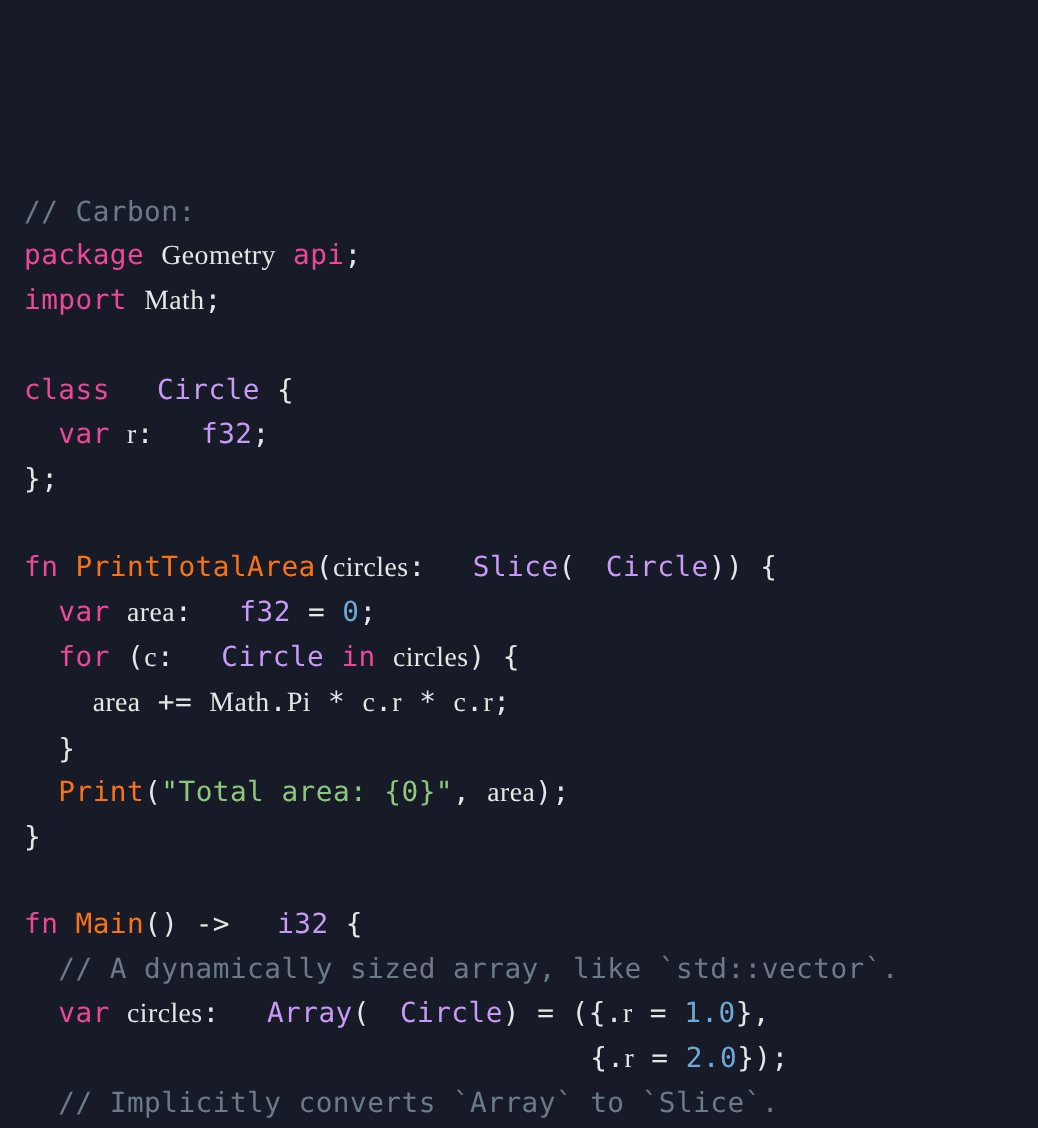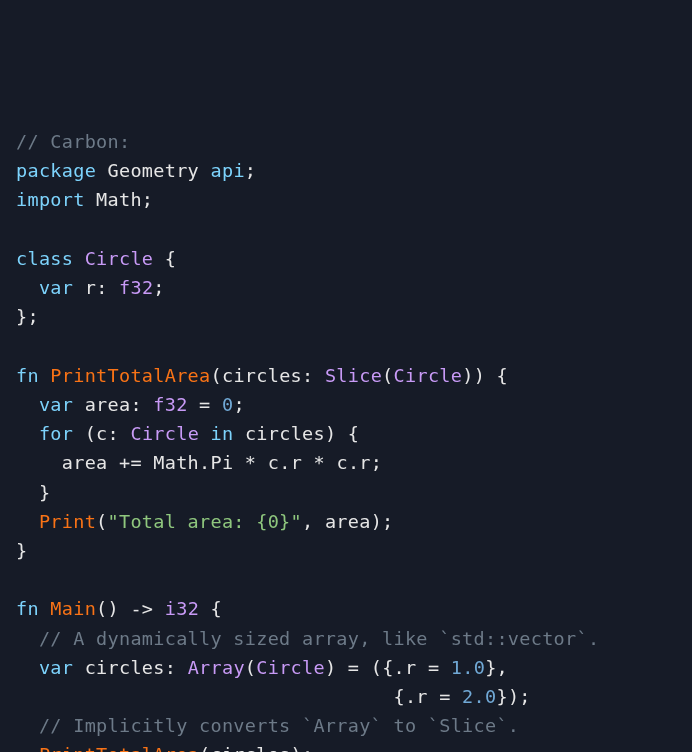--- a/index.html
+++ b/index.html
@@ -8,23 +8,23 @@
     font-family: ui-monospace, "SF Mono", Menlo, Monaco, Consolas, monospace;
     font-size: 18.5px;
     line-height: 1.58;
     padding: 10px 16px;
     color: #e6e6e6;
     letter-spacing: 0.3px;
     white-space: pre;
     overflow-x: hidden;
   }
   .c-comment { color: #6d7a88; }
-  .c-keyword { color: #7dd3fc; text-align: right; }
-  .c-type    { color: #c89af6; }
-  .c-ident   { color: #e6e6e6; }
+  .c-keyword { color: #ec4899; text-align: right; }
+  .c-type    { color: #c89af6; margin-left: 20px; }
+  .c-ident   { color: #e6e6e6; font-family: Liberation Serif, serif; }
   .c-func    { color: #f97316; }
   .c-string  { color: #8fc77e; }
   .c-number  { color: #71a9d6; }
   .c-punct   { color: #e6e6e6; }
 </style>
 </head>
 <body>
 
 
 

